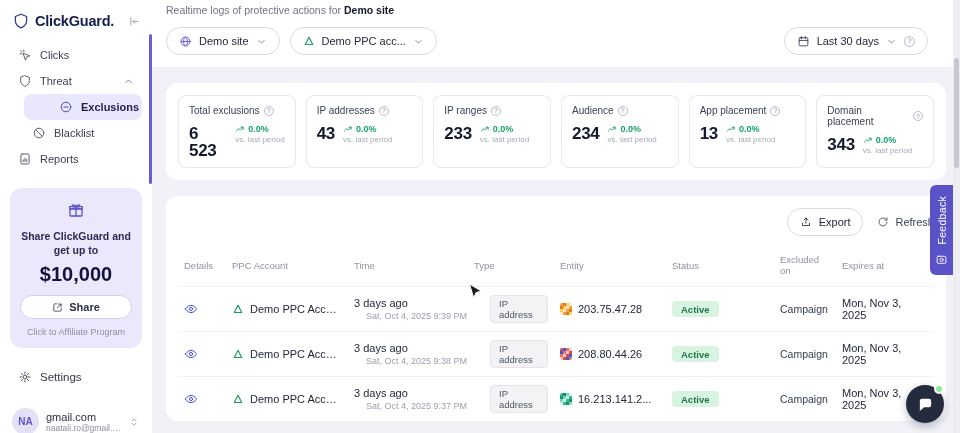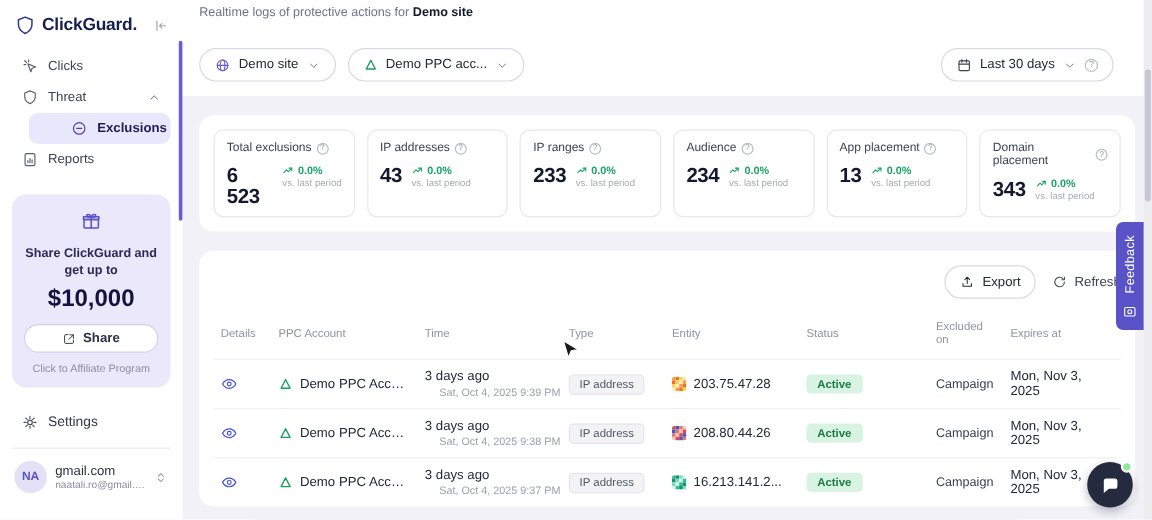--- a/index.html
+++ b/index.html
@@ -39,21 +39,21 @@
   .user-meta { flex:1; min-width:0; }
   .user-name { font-size:11px; color:#2d3142; }
   .user-email { font-size:8.5px; color:#8d8ba0; white-space:nowrap; overflow:hidden; text-overflow:ellipsis; }
   .user-caret { color:#8f93a3; }
 
   .sidebar-scroll { position:absolute; left:149px; top:34px; width:3px; height:150px; background:#685dd6; border-radius:2px; z-index:3; }
 
   
   .main { flex:1; min-width:0; display:flex; flex-direction:column; background:#fff; }
   .topbar { padding:4px 14px 0; background:#fff; }
-  .subtitle { font-size:10.5px; color:#6f7486; margin-bottom:24px; }
+  .subtitle { font-size:10.5px; color:#6f7486; margin-bottom:11px; }
   .subtitle b { color:#14192c; font-weight:700; }
   .filters-row { display:flex; align-items:center; gap:10px; padding-bottom:12px; }
   .pill { display:inline-flex; align-items:center; gap:7px; height:28px; padding:0 12px; background:#fff; border:1px solid #d9d9e3; border-radius:999px; font-size:11px; color:#23283a; cursor:pointer; font-family:inherit; }
   .pill .chev { color:#6b7280; }
   .globe-ic { color:#6458d8; }
   .ads-ic { color:#17a05c; stroke-width:2.3; }
   .cal-ic { color:#3c4254; }
   .date-pill { margin-left:auto; margin-right:18px; }
   .help-badge, .info-badge { width:11px; height:11px; border:1px solid #b9bdca; border-radius:50%; color:#8f93a3; font-size:7.5px; line-height:1; display:inline-flex; align-items:center; justify-content:center; flex:none; cursor:pointer; }
 
@@ -79,21 +79,21 @@
   .ghost-btn { display:inline-flex; align-items:center; gap:6px; background:none; border:none; font-size:11px; color:#3c4254; cursor:pointer; font-family:inherit; }
 
   table { width:100%; border-collapse:collapse; table-layout:fixed; }
   th { text-align:left; font-weight:400; font-size:9.5px; color:#8f93a3; padding:8px 6px 10px; }
   td { padding:8px 6px; font-size:11px; color:#23283a; border-top:1px solid #f1f1f5; vertical-align:middle; }
   .col-0{width:48px} .col-1{width:122px} .col-2{width:120px} .col-3{width:86px} .col-4{width:112px} .col-5{width:108px} .col-6{width:62px} .col-7{width:auto}
   .cell-flex { display:flex; align-items:center; gap:6px; min-width:0; }
   .eye-btn { background:none; border:none; color:#4250d8; cursor:pointer; display:flex; padding:0; }
   .time-rel { font-size:11px; color:#23283a; }
   .time-abs { font-size:9px; color:#9aa0ae; margin-top:2px; white-space:nowrap;margin-left:12px; }
-  .type-badge { display:inline-block; background:#f3f3f6; border:1px solid #e4e4ea; border-radius:4px; padding:2px 8px; font-size:9.5px; color:#4b5563; }
+  .type-badge { display:inline-block; background:#f3f3f6; border:1px solid #e4e4ea; border-radius:4px; padding:2px 8px; font-size:9.5px; color:#4b5563;margin-left:16px; }
   .status-badge { display:inline-block; background:#d8f3e2; border-radius:4px; padding:2.5px 9px; font-size:9.5px; font-weight:600; color:#1d7a46; }
   .pixel-grid { display:grid; grid-template-columns:repeat(4,3px); grid-auto-rows:3px; border-radius:2px; overflow:hidden; flex:none; }
   .pixel-grid i { display:block; }
   .entity-text { white-space:nowrap; overflow:hidden; text-overflow:ellipsis; }
   .excl-cell { font-size:10.5px; color:#374151; }
 
   
   .page-scrollbar { position:absolute; right:0; top:0; width:7px; height:100%; background:#ededf1; z-index:5; }
   .page-scroll-thumb { position:absolute; right:1px; top:58px; width:5px; height:110px; background:#c7c7d4; border-radius:3px; }
   .feedback-tab { position:absolute; right:7px; top:185px; width:23px; padding:11px 0 9px; background:#5a52c7; color:#fff; border-radius:6px 0 0 6px; display:flex; flex-direction:column; align-items:center; gap:8px; cursor:pointer; z-index:6; }
@@ -228,20 +228,26 @@
         <span class="spacer"></span>
         <svg class="ic ic-11 nav-ic">
             <use href="#i-chev-u"></use>
           </svg>
       </div>
       <div class="nav-item nav-sub active">
         <svg class="ic nav-ic">
             <use href="#i-minus-circle"></use>
           </svg>
         <span>Exclusions</span>
+      </div>
+      <div class="nav-item nav-sub">
+        <svg class="ic nav-ic">
+            <use href="#i-ban"></use>
+          </svg>
+        <span>Blacklist</span>
       </div>
       <div class="nav-item">
         <svg class="ic nav-ic">
             <use href="#i-report"></use>
           </svg>
         <span>Reports</span>
       </div>
     </nav>
 
     <div class="promo-card">

